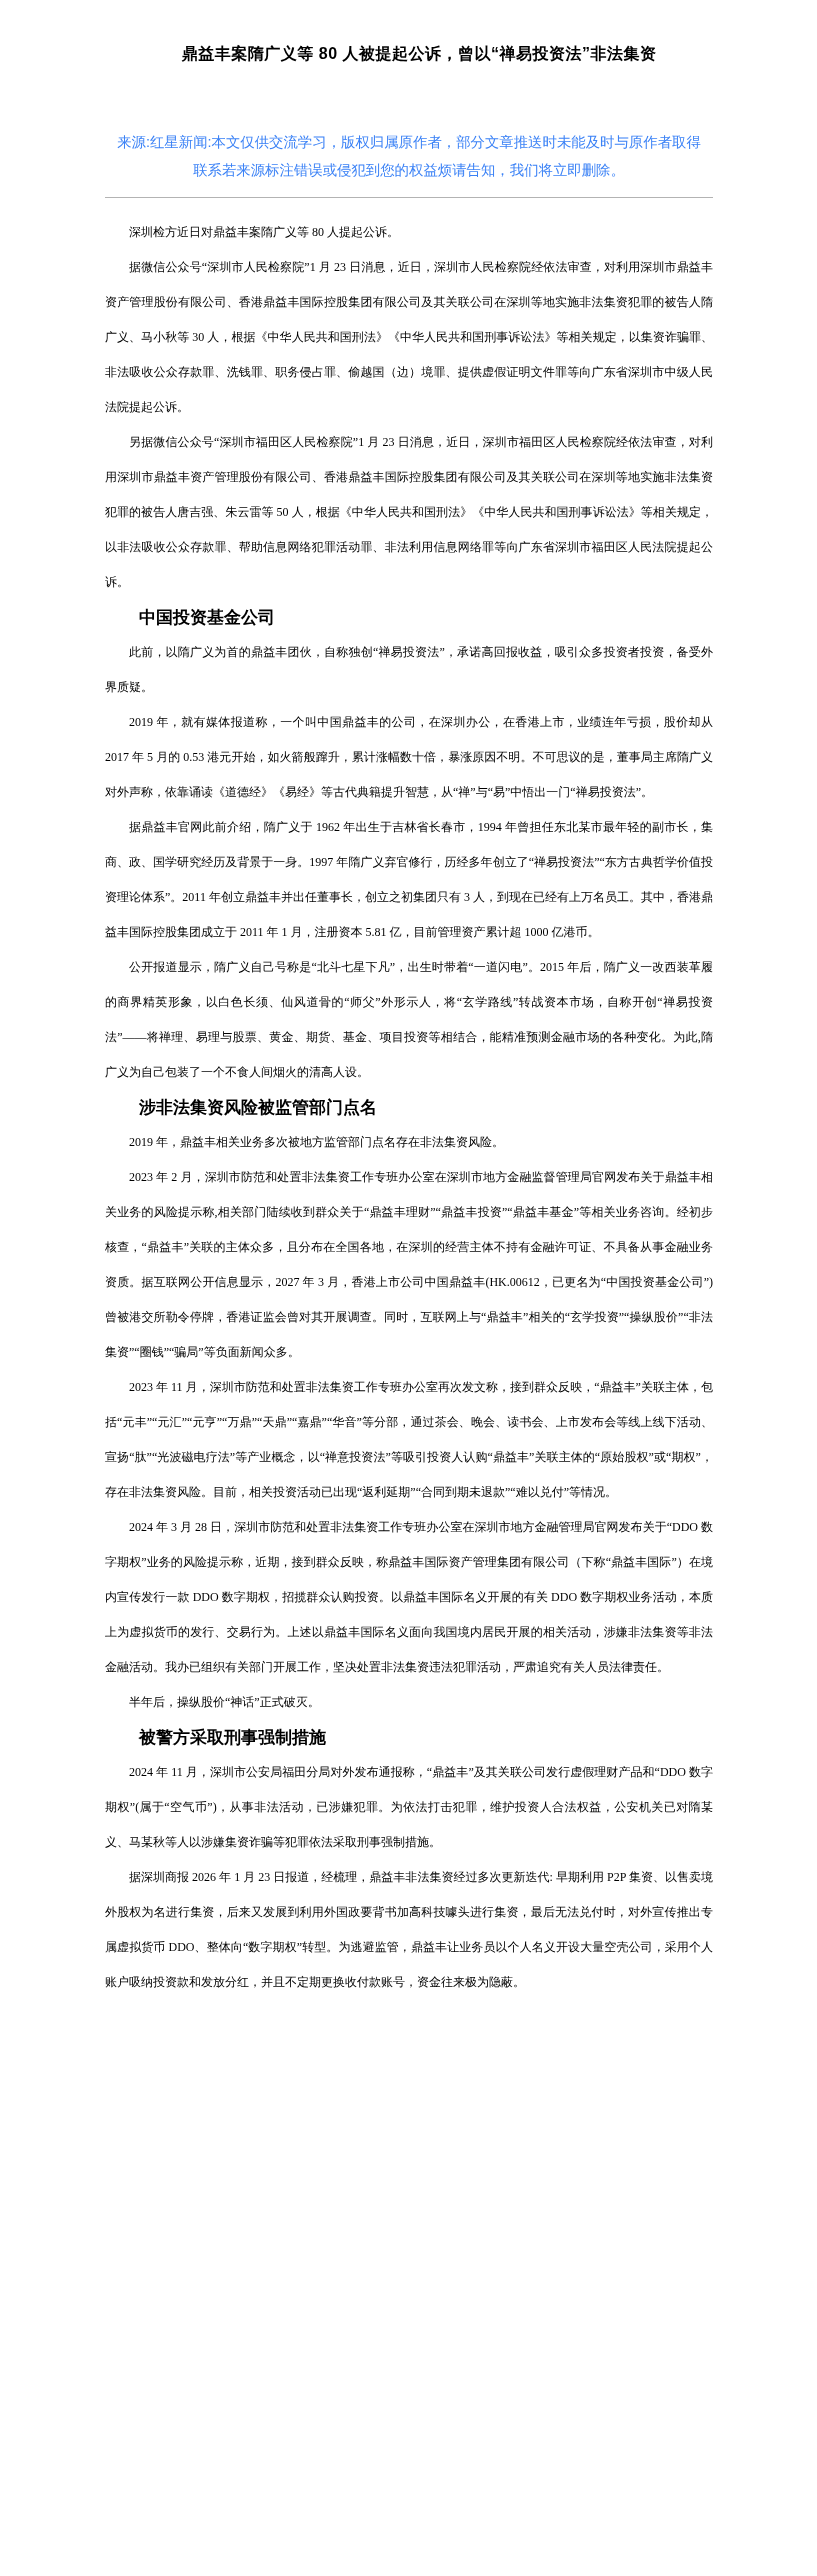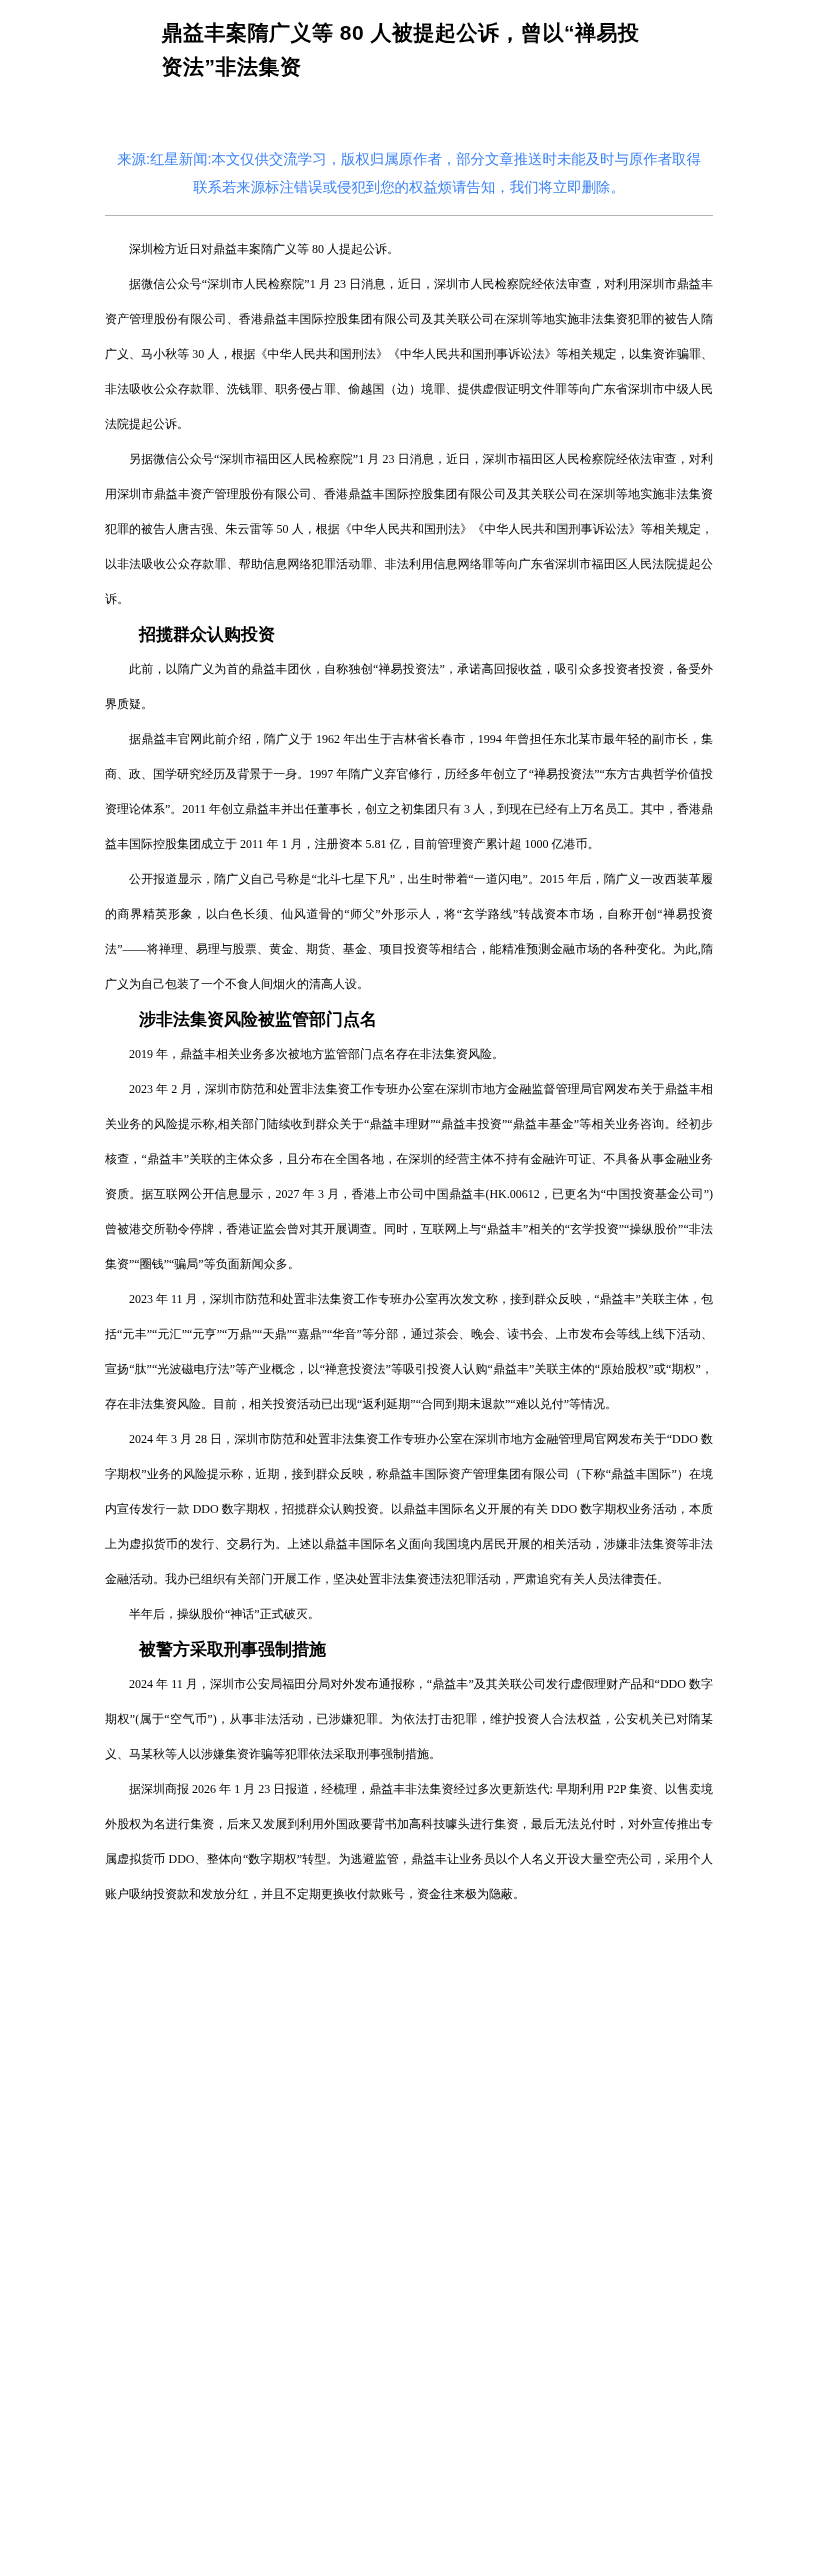--- a/index.html
+++ b/index.html
@@ -11,25 +11,25 @@
     background: #ffffff;
     overflow: hidden;
     font-family: "Liberation Serif", "DejaVu Serif", serif;
   }
   .content {
     width: 608px;
     margin: 0 auto;
   }
   .title {
     width: 495px;
-    margin: 16px auto 0;
-    text-align: left;
+    margin: 41px auto 0;
+    text-align: right;
     font-family: "Liberation Sans", "DejaVu Sans", sans-serif;
     font-weight: bold;
-    font-size: 21px;
+    font-size: 16px;
     line-height: 1.62;
     color: #000000;
     letter-spacing: 0.5px;
   }
   .source-note {
     width: 592px;
     margin: 61px auto 13.4px;
     text-align: center;
     color: #3b82f6;
     font-family: "Liberation Sans", "DejaVu Sans", sans-serif;
@@ -65,22 +65,23 @@
 
 <div class="page">
   <div class="content">
     <h1 class="title">鼎益丰案隋广义等 80 人被提起公诉，曾以“禅易投资法”非法集资</h1>
     <div class="source-note">来源:红星新闻:本文仅供交流学习，版权归属原作者，部分文章推送时未能及时与原作者取得联系若来源标注错误或侵犯到您的权益烦请告知，我们将立即删除。</div>
     <hr class="divider">
     <div class="article">
         <p class="para">深圳检方近日对鼎益丰案隋广义等 80 人提起公诉。</p>
         <p class="para">据微信公众号“深圳市人民检察院”1 月 23 日消息，近日，深圳市人民检察院经依法审查，对利用深圳市鼎益丰资产管理股份有限公司、香港鼎益丰国际控股集团有限公司及其关联公司在深圳等地实施非法集资犯罪的被告人隋广义、马小秋等 30 人，根据《中华人民共和国刑法》《中华人民共和国刑事诉讼法》等相关规定，以集资诈骗罪、非法吸收公众存款罪、洗钱罪、职务侵占罪、偷越国（边）境罪、提供虚假证明文件罪等向广东省深圳市中级人民法院提起公诉。</p>
         <p class="para">另据微信公众号“深圳市福田区人民检察院”1 月 23 日消息，近日，深圳市福田区人民检察院经依法审查，对利用深圳市鼎益丰资产管理股份有限公司、香港鼎益丰国际控股集团有限公司及其关联公司在深圳等地实施非法集资犯罪的被告人唐吉强、朱云雷等 50 人，根据《中华人民共和国刑法》《中华人民共和国刑事诉讼法》等相关规定，以非法吸收公众存款罪、帮助信息网络犯罪活动罪、非法利用信息网络罪等向广东省深圳市福田区人民法院提起公诉。</p>
-        <h2 class="heading">招揽群众认购投资</h2>
+        <h2 class="heading">中国投资基金公司</h2>
         <p class="para">此前，以隋广义为首的鼎益丰团伙，自称独创“禅易投资法”，承诺高回报收益，吸引众多投资者投资，备受外界质疑。</p>
+        <p class="para">2019 年，就有媒体报道称，一个叫中国鼎益丰的公司，在深圳办公，在香港上市，业绩连年亏损，股价却从 2017 年 5 月的 0.53 港元开始，如火箭般蹿升，累计涨幅数十倍，暴涨原因不明。不可思议的是，董事局主席隋广义对外声称，依靠诵读《道德经》《易经》等古代典籍提升智慧，从“禅”与“易”中悟出一门“禅易投资法”。</p>
         <p class="para">据鼎益丰官网此前介绍，隋广义于 1962 年出生于吉林省长春市，1994 年曾担任东北某市最年轻的副市长，集商、政、国学研究经历及背景于一身。1997 年隋广义弃官修行，历经多年创立了“禅易投资法”“东方古典哲学价值投资理论体系”。2011 年创立鼎益丰并出任董事长，创立之初集团只有 3 人，到现在已经有上万名员工。其中，香港鼎益丰国际控股集团成立于 2011 年 1 月，注册资本 5.81 亿，目前管理资产累计超 1000 亿港币。</p>
         <p class="para">公开报道显示，隋广义自己号称是“北斗七星下凡”，出生时带着“一道闪电”。2015 年后，隋广义一改西装革履的商界精英形象，以白色长须、仙风道骨的“师父”外形示人，将“玄学路线”转战资本市场，自称开创“禅易投资法”——将禅理、易理与股票、黄金、期货、基金、项目投资等相结合，能精准预测金融市场的各种变化。为此,隋广义为自己包装了一个不食人间烟火的清高人设。</p>
         <h2 class="heading">涉非法集资风险被监管部门点名</h2>
         <p class="para">2019 年，鼎益丰相关业务多次被地方监管部门点名存在非法集资风险。</p>
         <p class="para">2023 年 2 月，深圳市防范和处置非法集资工作专班办公室在深圳市地方金融监督管理局官网发布关于鼎益丰相关业务的风险提示称,相关部门陆续收到群众关于“鼎益丰理财”“鼎益丰投资”“鼎益丰基金”等相关业务咨询。经初步核查，“鼎益丰”关联的主体众多，且分布在全国各地，在深圳的经营主体不持有金融许可证、不具备从事金融业务资质。据互联网公开信息显示，2027 年 3 月，香港上市公司中国鼎益丰(HK.00612，已更名为“中国投资基金公司”)曾被港交所勒令停牌，香港证监会曾对其开展调查。同时，互联网上与“鼎益丰”相关的“玄学投资”“操纵股价”“非法集资”“圈钱”“骗局”等负面新闻众多。</p>
         <p class="para">2023 年 11 月，深圳市防范和处置非法集资工作专班办公室再次发文称，接到群众反映，“鼎益丰”关联主体，包括“元丰”“元汇”“元亨”“万鼎”“天鼎”“嘉鼎”“华音”等分部，通过茶会、晚会、读书会、上市发布会等线上线下活动、宣扬“肽”“光波磁电疗法”等产业概念，以“禅意投资法”等吸引投资人认购“鼎益丰”关联主体的“原始股权”或“期权”，存在非法集资风险。目前，相关投资活动已出现“返利延期”“合同到期未退款”“难以兑付”等情况。</p>
         <p class="para">2024 年 3 月 28 日，深圳市防范和处置非法集资工作专班办公室在深圳市地方金融管理局官网发布关于“DDO 数字期权”业务的风险提示称，近期，接到群众反映，称鼎益丰国际资产管理集团有限公司（下称“鼎益丰国际”）在境内宣传发行一款 DDO 数字期权，招揽群众认购投资。以鼎益丰国际名义开展的有关 DDO 数字期权业务活动，本质上为虚拟货币的发行、交易行为。上述以鼎益丰国际名义面向我国境内居民开展的相关活动，涉嫌非法集资等非法金融活动。我办已组织有关部门开展工作，坚决处置非法集资违法犯罪活动，严肃追究有关人员法律责任。</p>
         <p class="para">半年后，操纵股价“神话”正式破灭。</p>
         <h2 class="heading">被警方采取刑事强制措施</h2>
         <p class="para">2024 年 11 月，深圳市公安局福田分局对外发布通报称，“鼎益丰”及其关联公司发行虚假理财产品和“DDO 数字期权”(属于“空气币”)，从事非法活动，已涉嫌犯罪。为依法打击犯罪，维护投资人合法权益，公安机关已对隋某义、马某秋等人以涉嫌集资诈骗等犯罪依法采取刑事强制措施。</p>

